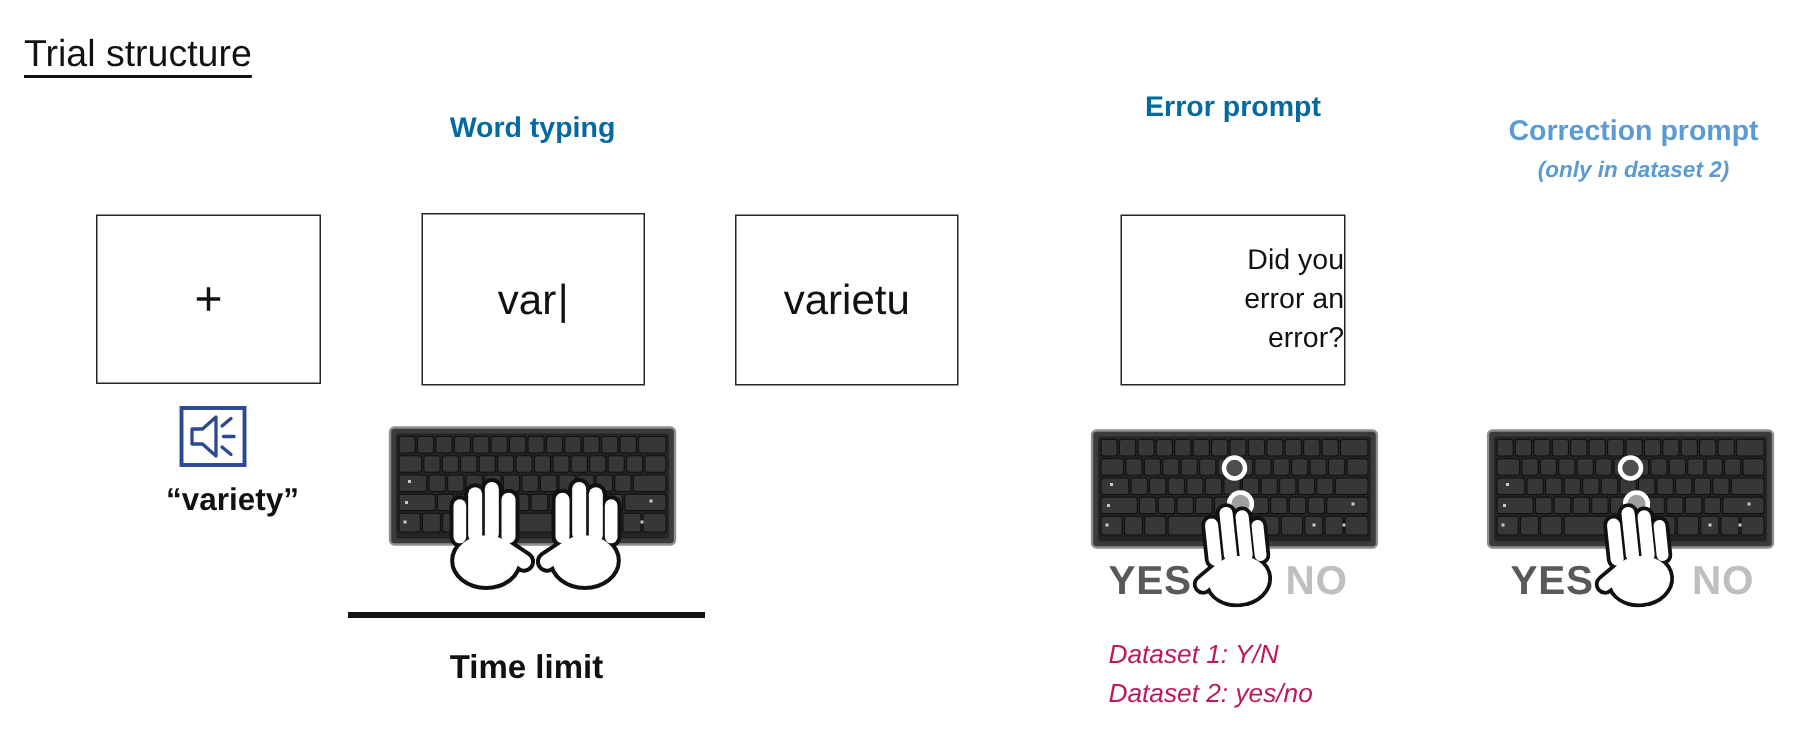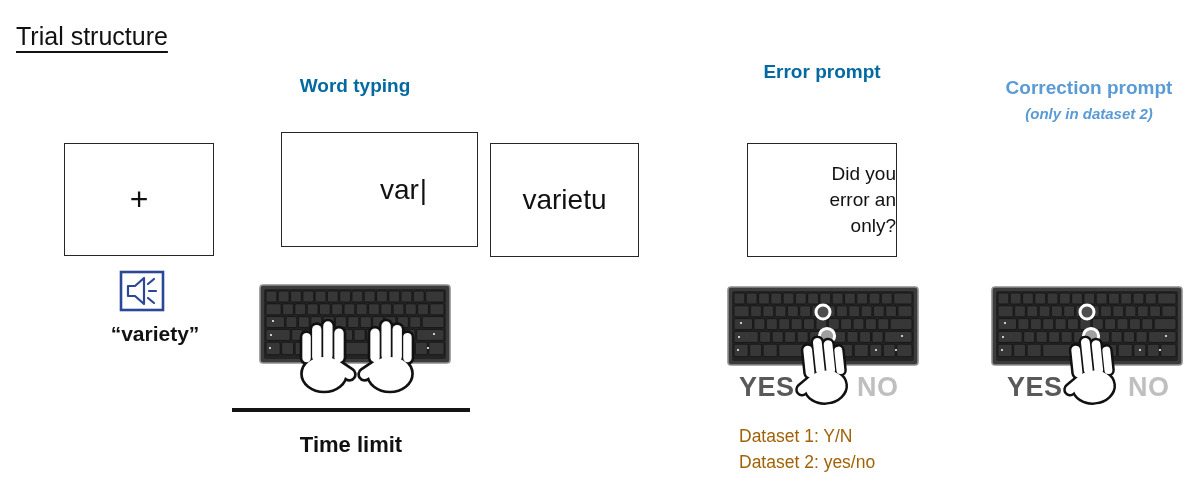--- a/index.html
+++ b/index.html
@@ -26,52 +26,52 @@
   .qline{font-size:19px;line-height:26px;}
   .cursor{margin-left:1px;font-weight:400;}
   .audio-word{font-weight:bold;font-size:21px;text-align:center;}
   .speaker{color:var(--navy);}
   .timeline{background:#141414;height:4px;}
   .tl-label{font-weight:bold;font-size:22px;text-align:center;}
   .tl-value{font-size:18px;text-align:center;}
   .resp{font-weight:bold;font-size:27px;letter-spacing:0.5px;}
   .resp.yes{color:var(--yes);}
   .resp.no{color:var(--no);}
-  .ds{font-size:17.5px;color:#a16207;}
+  .ds{font-size:17.5px;color:#be185d;font-style:italic;}
   svg{display:block;}
   .tilt{transform:rotate(-6deg);}
 </style>
 </head>
 <body>
 
 <div class="canvas" style="--blue: #5B9BD5; --navy: #2B4896; --yes: #595959; --no: #BFBFBF;">
 
   <div class="abs title">Trial structure</div>
 
   <div class="abs hdr" style="left:255px;top:75px;width:200px;">Word typing</div>
   <div class="abs hdr" style="left:722px;top:61px;width:200px;">Error prompt</div>
   <div class="abs hdr blue" style="left:959px;top:77px;width:260px;">Correction prompt</div>
   <div class="abs note" style="left:959px;top:105px;width:260px;">(only in dataset 2)</div>
 
   <div class="abs screen" style="left:64px;top:143px;width:148px;height:111px;">
     <span class="big" style="font-size:32px;">+</span>
   </div>
 
-  <div class="abs screen" style="left:281px;top:132px;width:147px;height:113px;padding-left:48px;">
+  <div class="abs screen" style="left:281px;top:142px;width:147px;height:113px;">
     <span class="big"><span>var</span><span class="cursor">|</span></span>
   </div>
 
   <div class="abs screen" style="left:490px;top:143px;width:147px;height:112px;">
     <span class="big">varietu</span>
   </div>
 
   <div class="abs screen" style="left:747px;top:143px;width:148px;height:112px;align-items:flex-end;">
     <div class="qline">Did you</div>
     <div class="qline">error an</div>
-    <div class="qline">only?</div>
+    <div class="qline">error?</div>
   </div>
 
 
   <svg class="abs speaker" style="left:119px;top:270px;" width="46" height="42" viewBox="0 0 46 42">
     <rect x="2" y="2" width="42" height="38" fill="#ffffff" stroke="currentColor" stroke-width="2.6"></rect>
     <polygon points="9,16 16,16 25,8 25,34 16,26 9,26" fill="#ffffff" stroke="currentColor" stroke-width="2.2" stroke-linejoin="round"></polygon>
     <line x1="29" y1="14" x2="35" y2="9" stroke="currentColor" stroke-width="2.2" stroke-linecap="round"></line>
     <line x1="30" y1="21" x2="37" y2="21" stroke="currentColor" stroke-width="2.2" stroke-linecap="round"></line>
     <line x1="29" y1="28" x2="35" y2="33" stroke="currentColor" stroke-width="2.2" stroke-linecap="round"></line>
   </svg>

